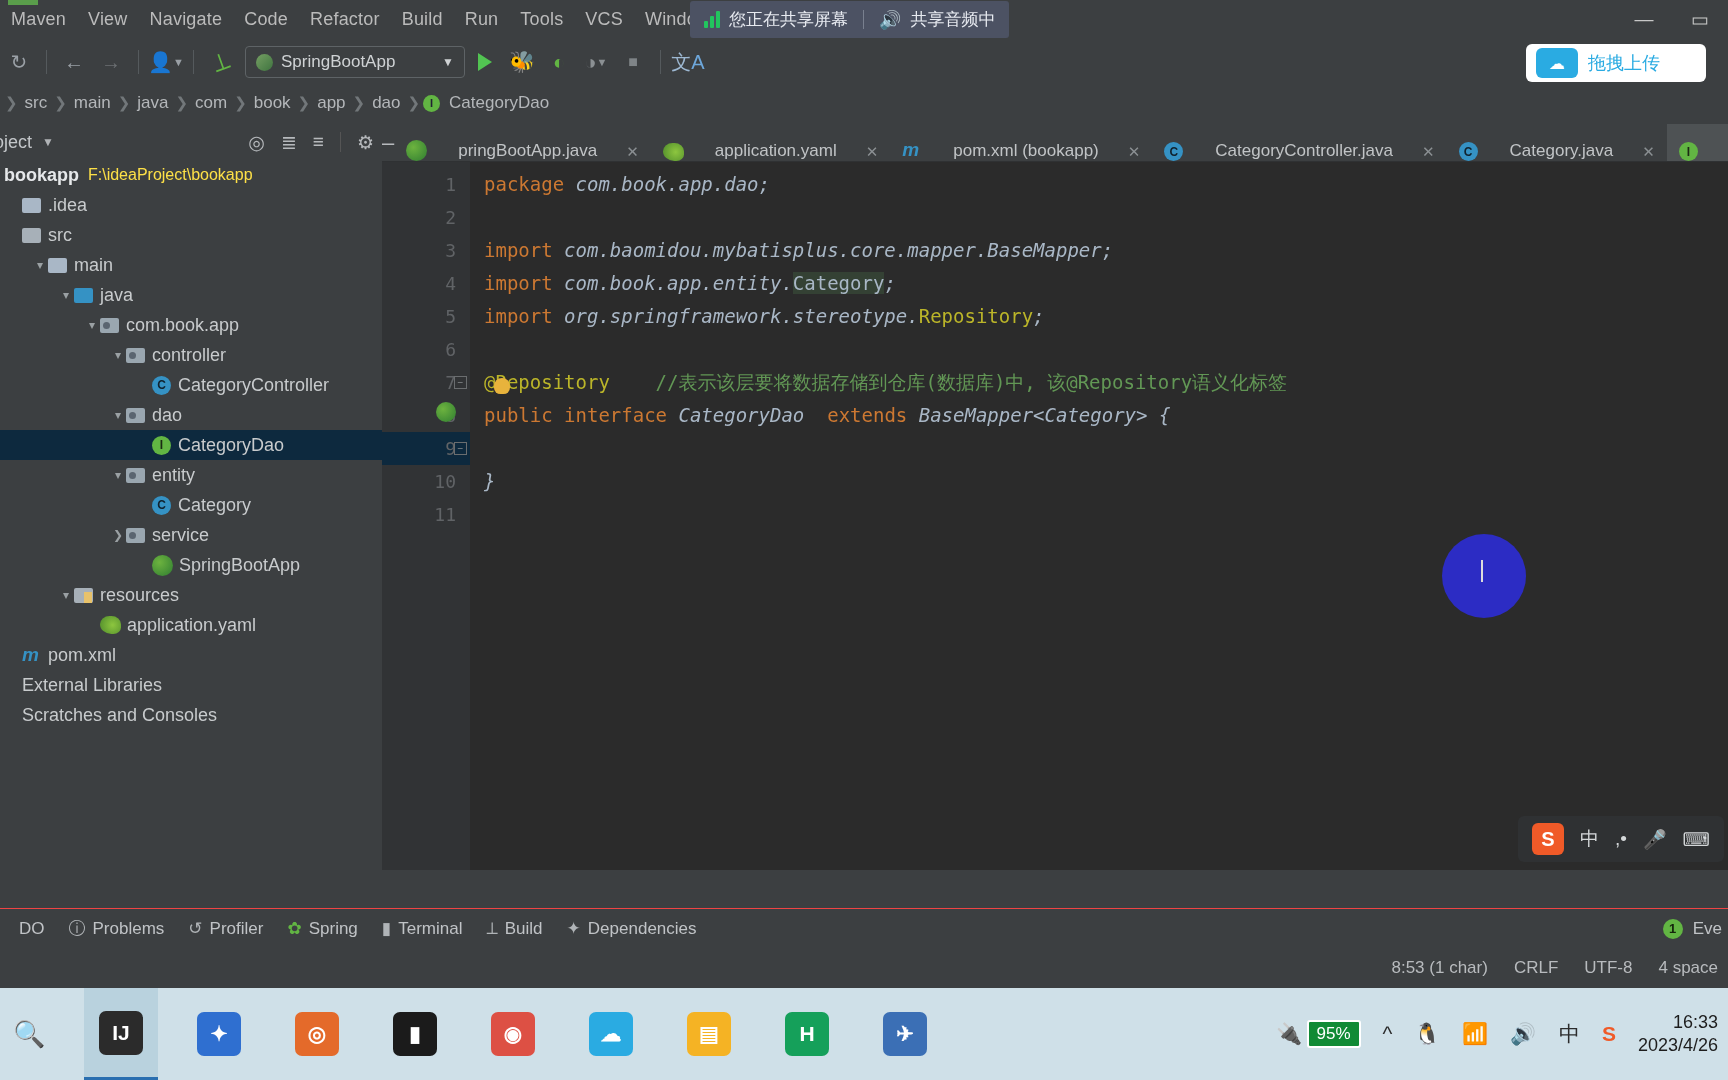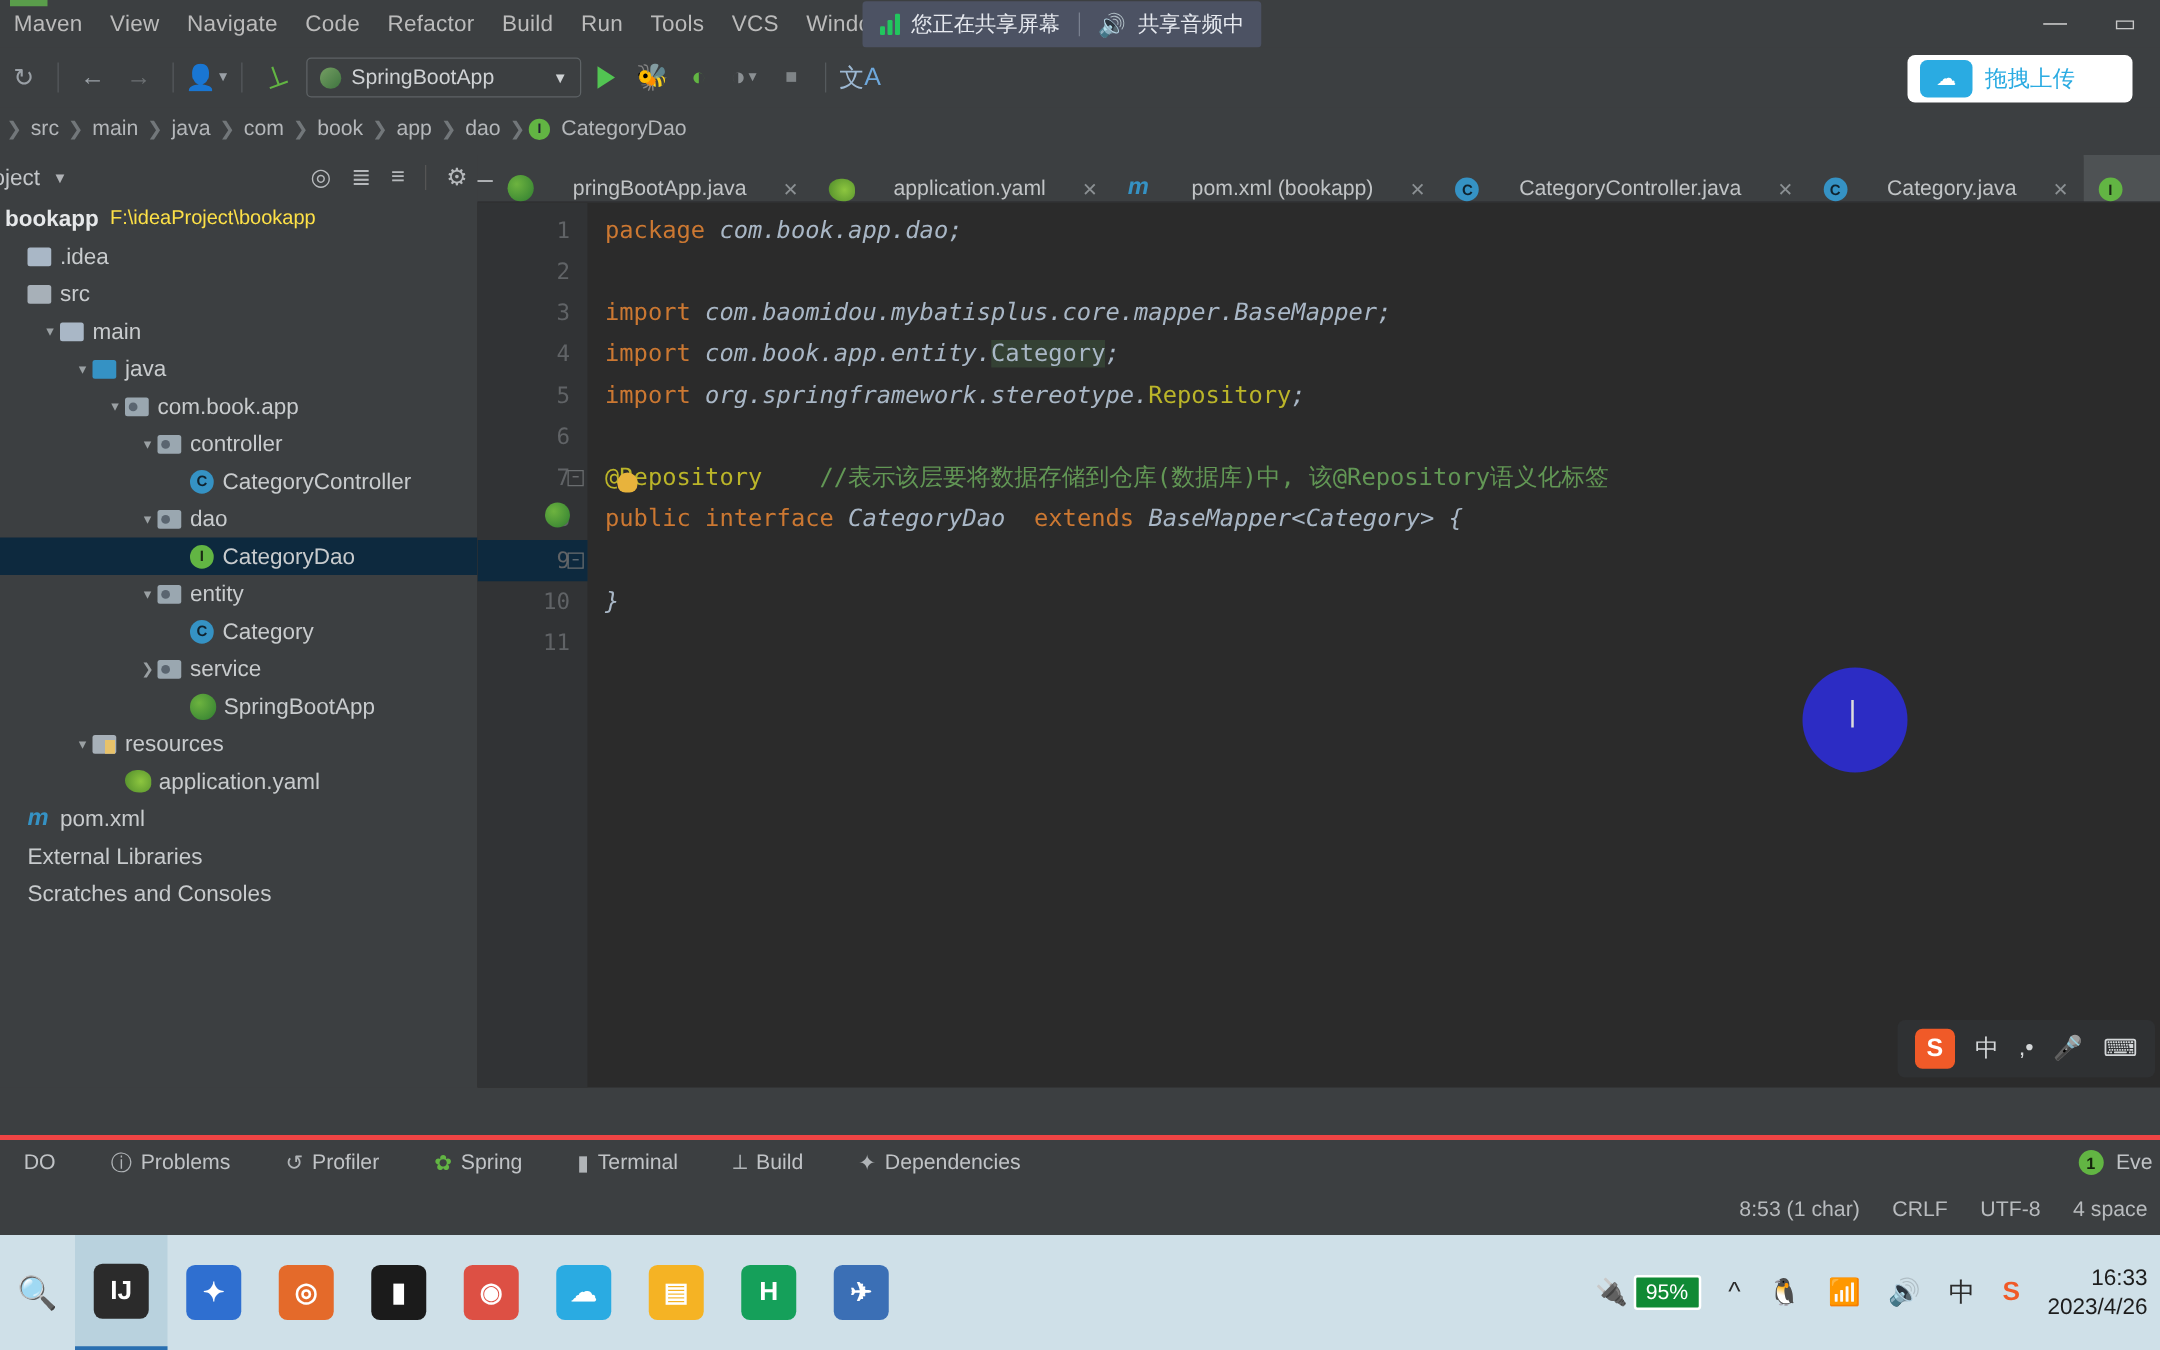--- a/index.html
+++ b/index.html
@@ -187,22 +187,22 @@
     background: #2f3133; border-radius: 6px; display: flex; align-items: center;
     gap: 16px; padding: 0 14px; color: #d4d7d9; font-size: 19px;
   }
   .sogou .slogo { width: 32px; height: 32px; border-radius: 6px; background: #f05a28;
                   color:#fff; font-weight:bold; font-size:20px; display:flex;
                   align-items:center;justify-content:center;}
 
   
   .bottombar {
     position: absolute; left: 0; bottom: 132px; width: 1728px; height: 40px;
-    background: #3c3f41; display: flex; align-items: center; gap: 20px;
-    color: #c0c3c6; font-size: 17px; border-top: 4px solid #ef4444;
+    background: #3c3f41; display: flex; align-items: center; gap: 0;
+    color: #c0c3c6; font-size: 17px; border-top: 1px solid #ef4444;
   }
   .bb { display: flex; align-items: center; gap: 7px; padding: 0 12px; white-space: nowrap;}
   .bb .gi { font-size: 17px; color:#b0b4b7; }
   .bb-right { position: absolute; right: 6px; display:flex;align-items:center;gap:10px; }
   .evt-badge { width:20px;height:20px;border-radius:50%;background:#62b543;color:#14240c;
     font-size:13px;display:flex;align-items:center;justify-content:center;font-weight:bold;}
 
   
   .statusbar {
     position: absolute; left: 0; bottom: 92px; width: 1728px; height: 40px;
@@ -213,21 +213,21 @@
   .status-right { position: absolute; right: 10px; display: flex; align-items: center; gap: 26px; }
 
   
   .taskbar {
     position: absolute; left: 0; bottom: 0; width: 1728px; height: 92px;
     background: #cfe0e8; display: flex; align-items: center;
   }
   .tb-search { width: 60px; display:flex;align-items:center;justify-content:center;
                color:#3a3a3a;font-size:26px;}
   .tapp { width: 74px; height: 92px; display: flex; align-items: center;
-          justify-content: center; }
+          justify-content: center; margin-left: 24px; }
   .tapp.active { background: #b9d2de; border-bottom: 3px solid #2a6fb0; }
   .ic { width: 44px; height: 44px; border-radius: 7px; display: flex;
         align-items: center; justify-content: center; color: #fff;
         font-size: 21px; font-weight: bold; }
   .tray { position: absolute; right: 0; display: flex; align-items: center;
           gap: 22px; padding-right: 10px; color: #2c2c2c; font-size: 21px; }
   .battery { display:flex; align-items:center; gap:4px; }
   .batt-box { background: #108a35; color:#fff; font-size:17px; padding: 2px 8px;
               border: 2px solid #fff; border-radius: 3px; }
   .clock { text-align: right; font-size: 18px; line-height: 23px; color:#1d1d1d; }

